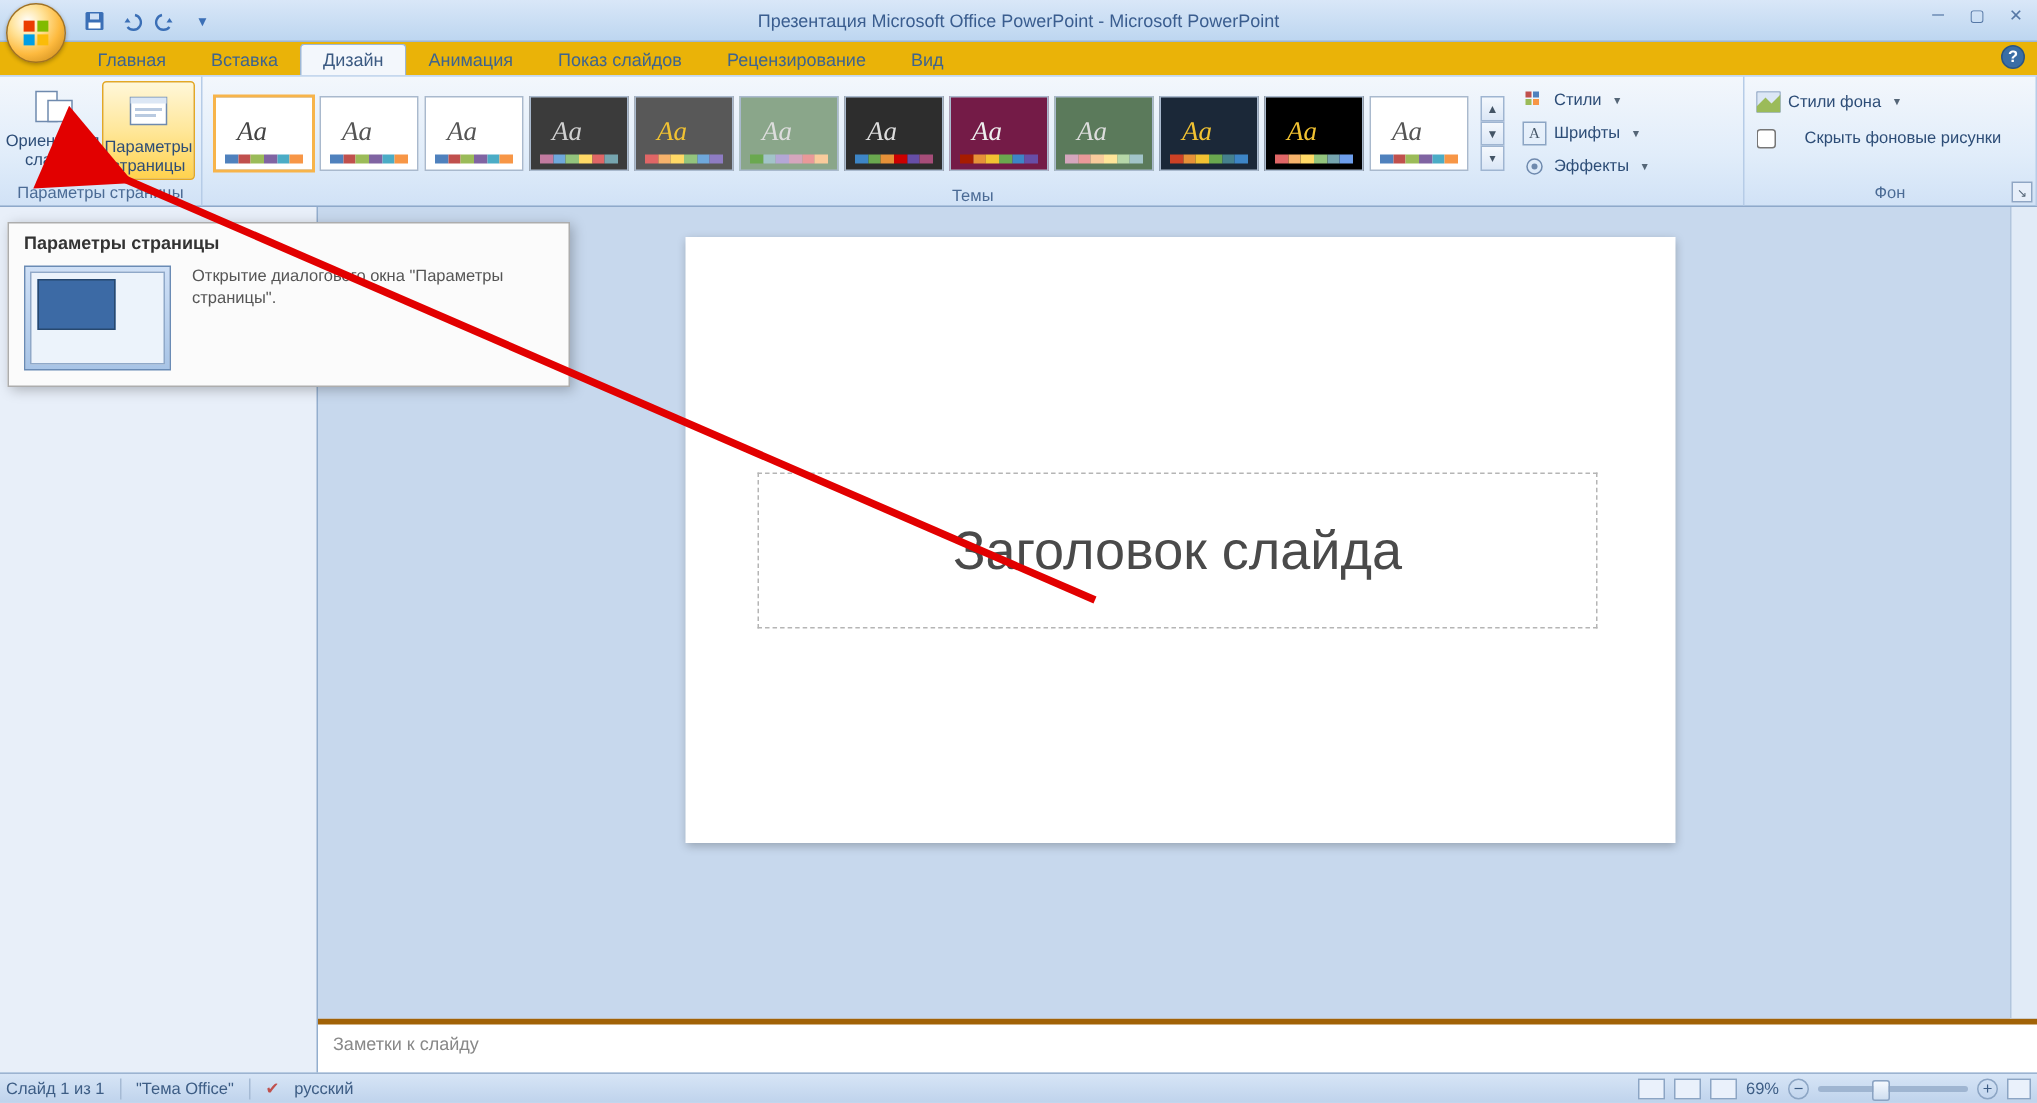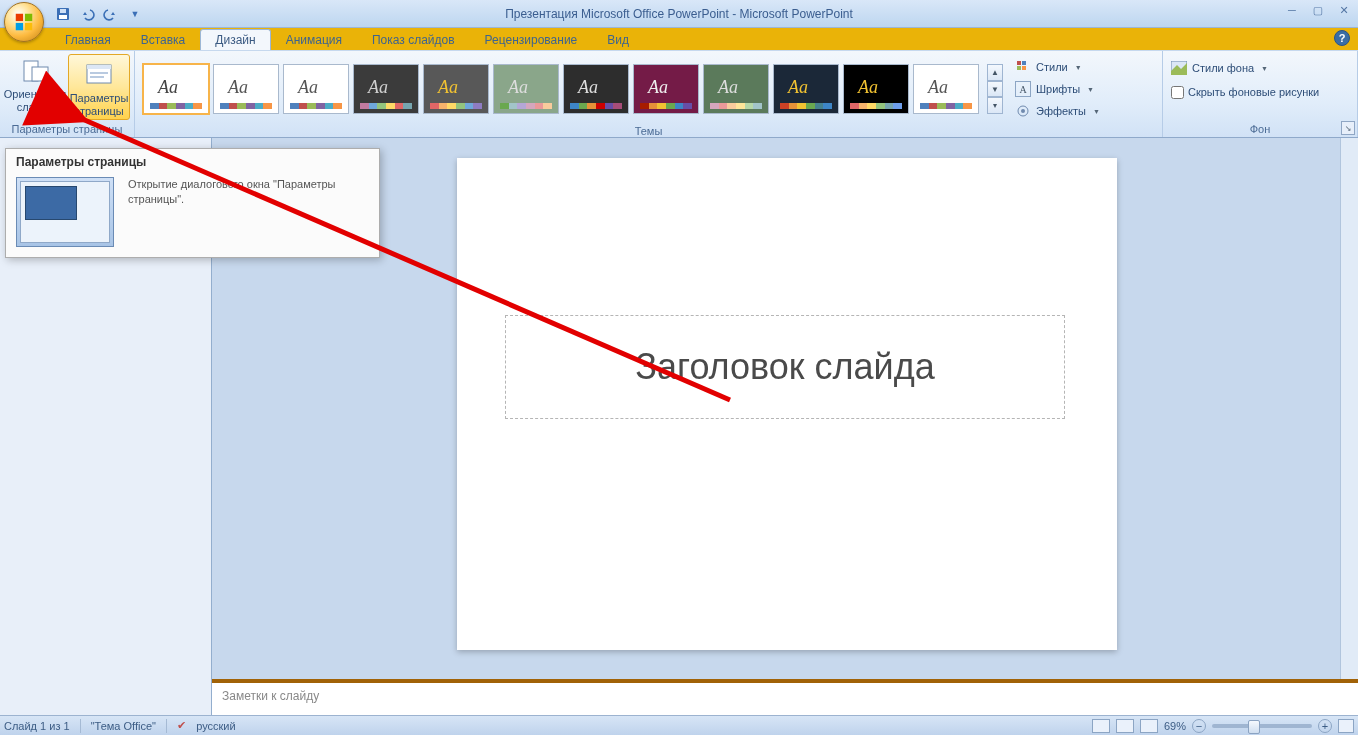--- a/index.html
+++ b/index.html
@@ -33,38 +33,38 @@
 .theme-thumb { width: 66px; height: 50px; border: 1px solid #a9b9cd; background: #fff; position: relative; overflow: hidden; }
 .theme-thumb.sel { outline: 2px solid #f7b44a; outline-offset: -1px; }
 .theme-thumb .aa { position: absolute; top: 12px; left: 14px; font-size: 18px; font-family: Georgia, serif; font-style: italic; }
 .theme-thumb .bar { position: absolute; bottom: 4px; left: 6px; right: 6px; height: 6px; }
 .theme-gallery-scroll { width: 16px; height: 50px; display: flex; flex-direction: column; margin-left: 2px; }
 .theme-gallery-scroll div { flex:1; border:1px solid #9fb5d1; background: linear-gradient(#f4f8fd,#dbe7f6); display:flex; align-items:center; justify-content:center; font-size:8px; color:#456; }
 .ribbon-small-row { display: flex; flex-direction: column; gap: 2px; padding: 3px 6px; }
 .small-btn { display: flex; align-items: center; gap: 5px; font-size: 11px; color: #2d4d77; padding: 2px 4px; height: 20px; white-space: nowrap; }
 .small-btn .icn { width: 16px; height: 16px; display: inline-flex; align-items:center; justify-content:center; }
 .dialog-launcher { position: absolute; right: 2px; bottom: 2px; width: 14px; height: 14px; border: 1px solid #8fa6c4; background: #e7effa; font-size: 8px; color: #567; display: flex; align-items: center; justify-content: center; }
-.checkbox-row { display: flex; align-items: center; gap: 4px; font-size: 11px; color: #2d4d77; padding: 2px 4px; height: 20px; }
+.checkbox-row { display: flex; align-items: center; gap: 19px; font-size: 11px; color: #2d4d77; padding: 2px 4px; height: 20px; }
 .checkbox-row input { width: 13px; height: 13px; }
 
 
 .tooltip { position: absolute; left: 5px; top: 148px; width: 375px; background: #fbfbfb; border: 1px solid #adadad; box-shadow: 2px 2px 8px rgba(0,0,0,0.25); z-index: 200; padding: 6px 10px 10px 10px; }
 .tooltip-title { font-weight: bold; font-size: 12px; color: #333; margin-bottom: 8px; }
 .tooltip-body { display: flex; gap: 14px; align-items: flex-start; }
 .tooltip-thumb { width: 98px; height: 70px; border: 1px solid #6a8bb5; background: linear-gradient(#cfe0f6,#a8c4e6); position:relative; flex-shrink:0; }
 .tooltip-thumb::before { content:""; position:absolute; inset:3px; background:#ecf3fb; border:1px solid #8fa8c8; }
 .tooltip-thumb::after { content:""; position:absolute; left:8px; top:8px; width:50px; height:32px; background:#3c6aa5; border:1px solid #27486f; }
 .tooltip-desc { font-size: 11px; color: #555; line-height: 1.4; }
 
 
 .work-area { position: absolute; top: 138px; left: 0; right: 0; bottom: 20px; display: flex; }
 .slide-panel { width: 212px; background: #e8eff9; border-right: 1px solid #93aece; }
 .editor { flex: 1; position: relative; background: #c7d8ed; display: flex; flex-direction: column; }
 .canvas-area { flex: 1; position: relative; overflow: hidden; background: #c7d8ed; }
-.slide-canvas { position: absolute; left: 245px; top: 20px; width: 660px; height: 492px; background: #fff; box-shadow: 0 2px 6px rgba(0,0,0,0.25); }
+.slide-canvas { position: absolute; left: 245px; top: 20px; width: 660px; height: 404px; background: #fff; box-shadow: 0 2px 6px rgba(0,0,0,0.25); }
 .placeholder { position: absolute; border: 1px dashed #b5b5b5; display: flex; align-items: center; justify-content: center; color: #6f6f6f; }
 .ph-title { left: 48px; top: 157px; width: 560px; height: 104px; font-size: 36px; color: #4a4a4a; }
 .ph-sub { left: 95px; top: 281px; width: 466px; height: 132px; font-size: 22px; color: #8a8a8a; align-items: flex-start; padding-top: 10px; }
 .vscroll { position: absolute; right: 0; top: 0; bottom: 0; width: 18px; background: #e1ebf7; border-left: 1px solid #b1c5dd; }
 .notes-pane { height: 36px; background: #fff; border-top: 4px solid #a16207; padding: 6px 10px; font-size: 12px; color: #888; }
 
 
 .status-bar { position: absolute; left: 0; right: 0; bottom: 0; height: 20px; background: linear-gradient(#d7e5f6,#bfd3ec); border-top: 1px solid #9cb3d0; display: flex; align-items: center; font-size: 11px; color: #3d5d85; padding: 0 4px; gap: 10px; }
 .status-sep { width: 1px; height: 14px; background: #a5bad4; }
 .status-right { margin-left: auto; display: flex; align-items: center; gap: 6px; }

